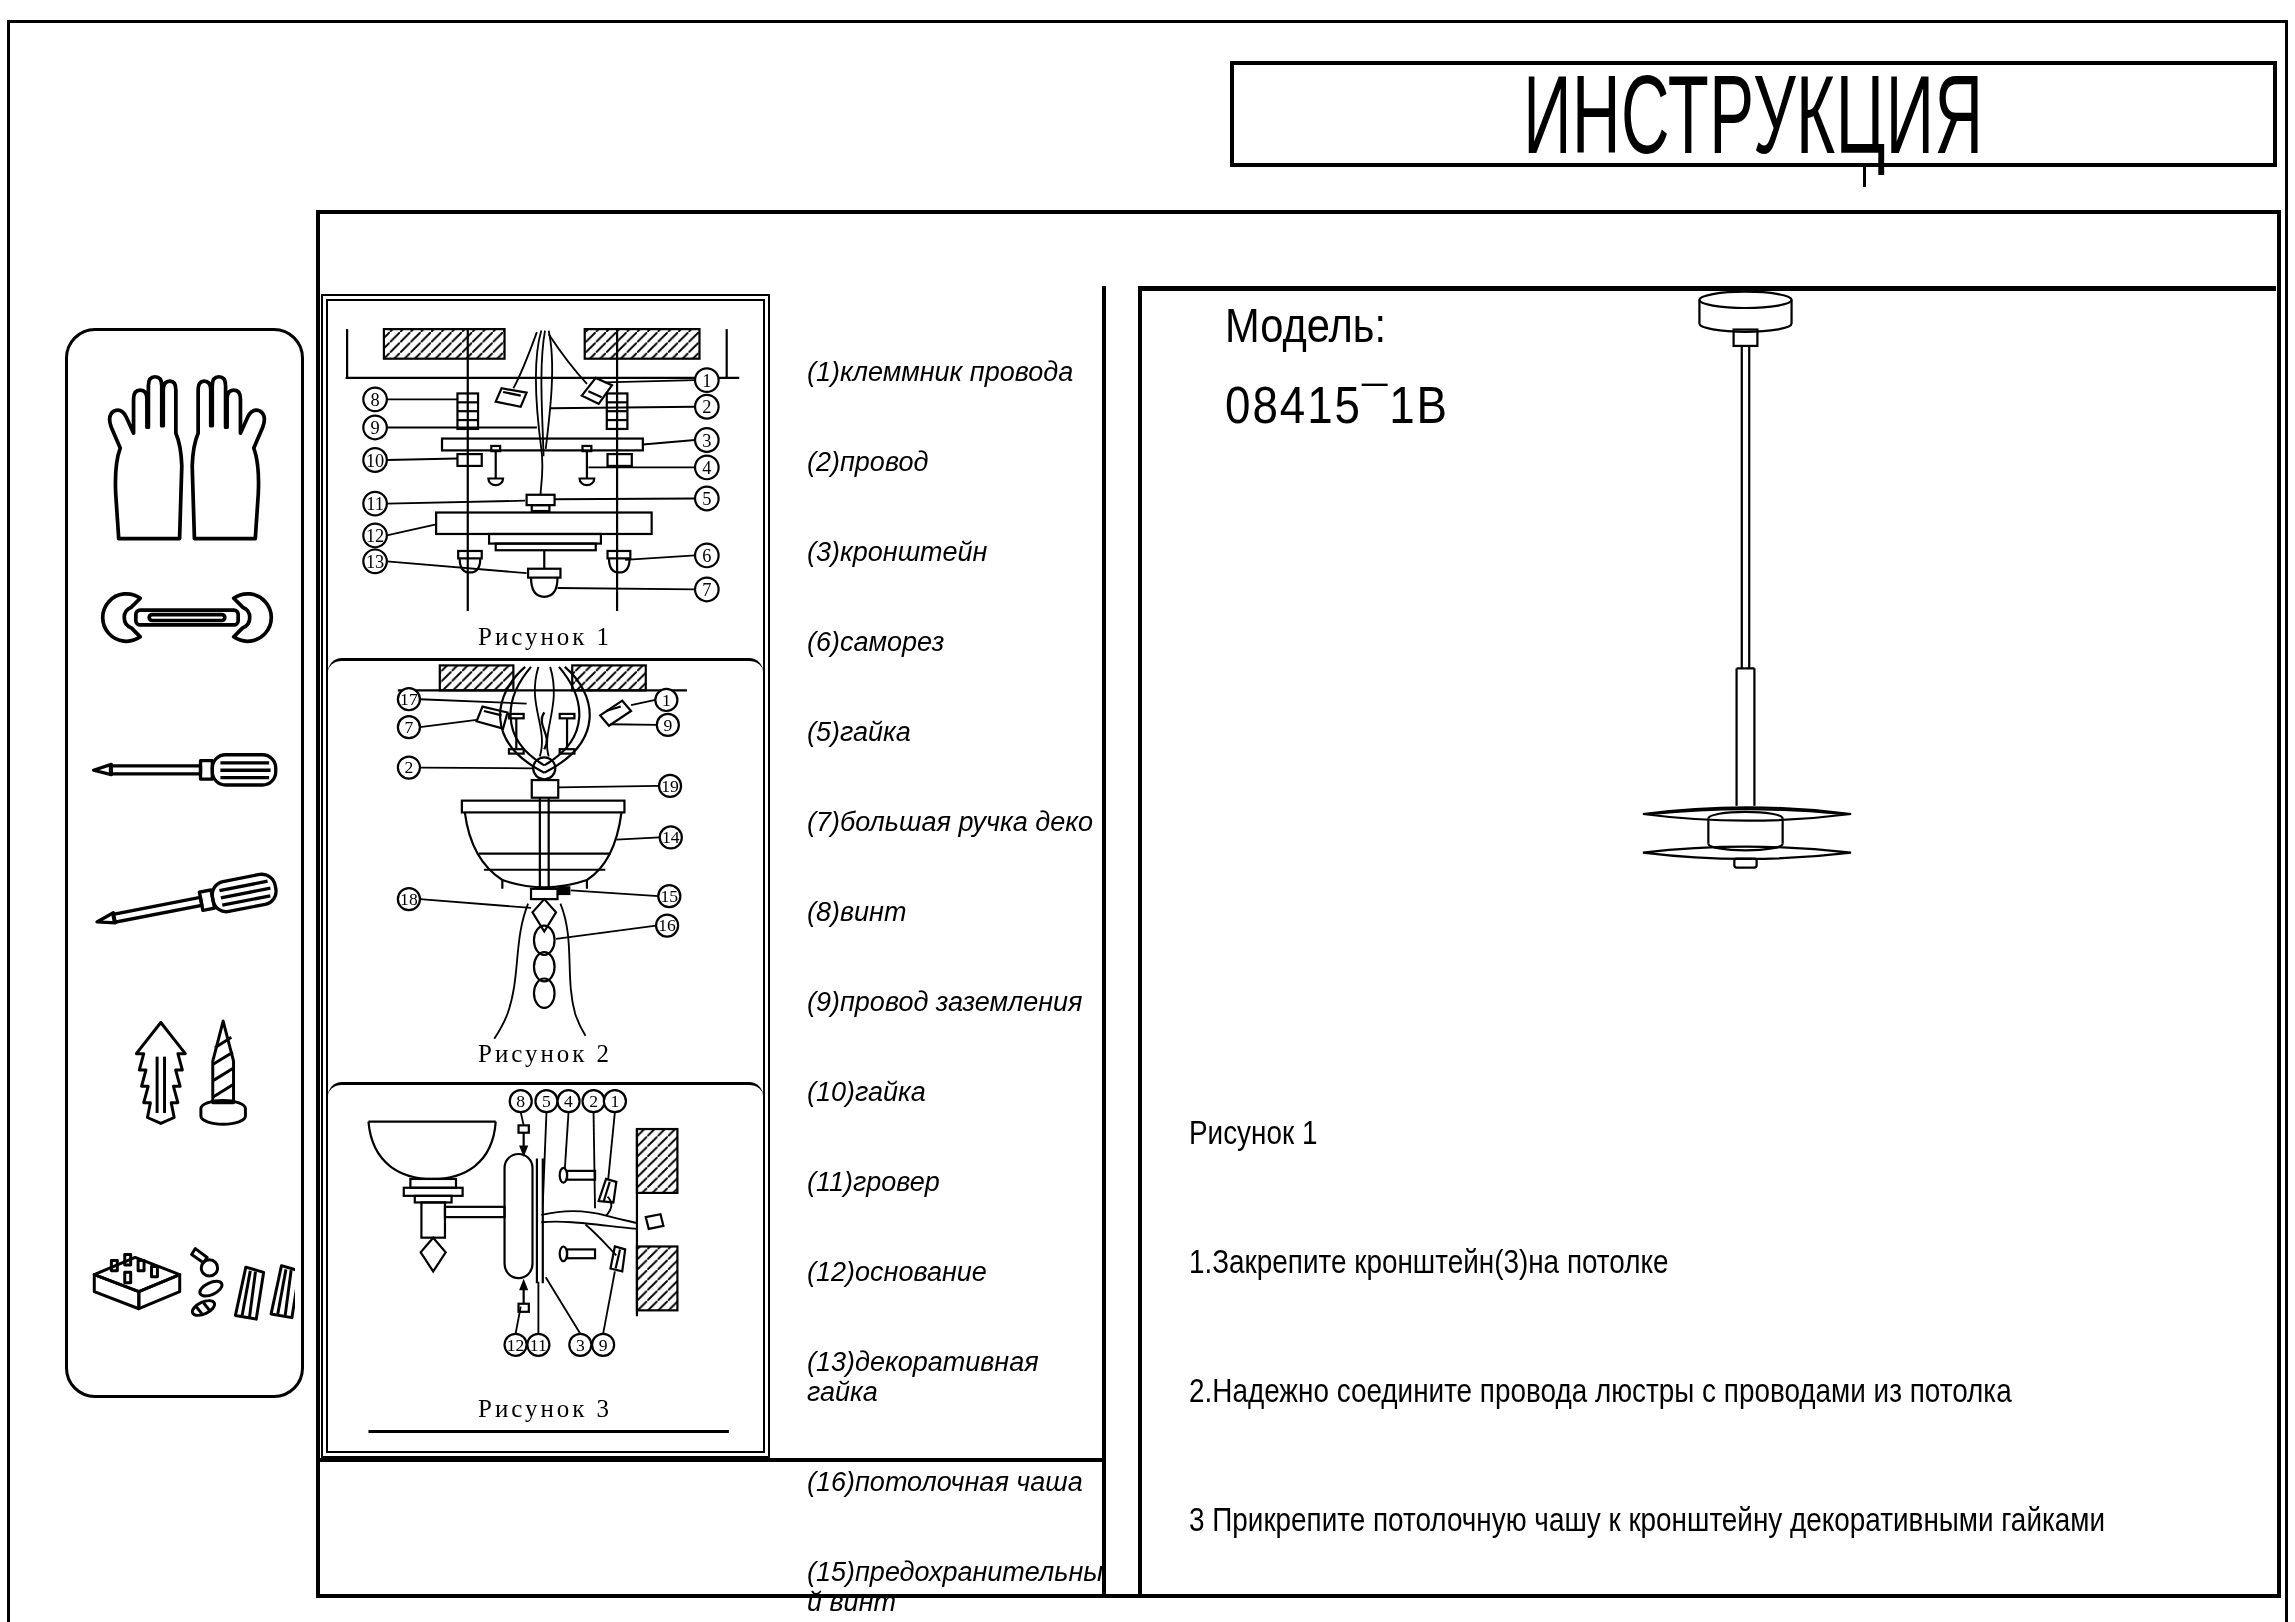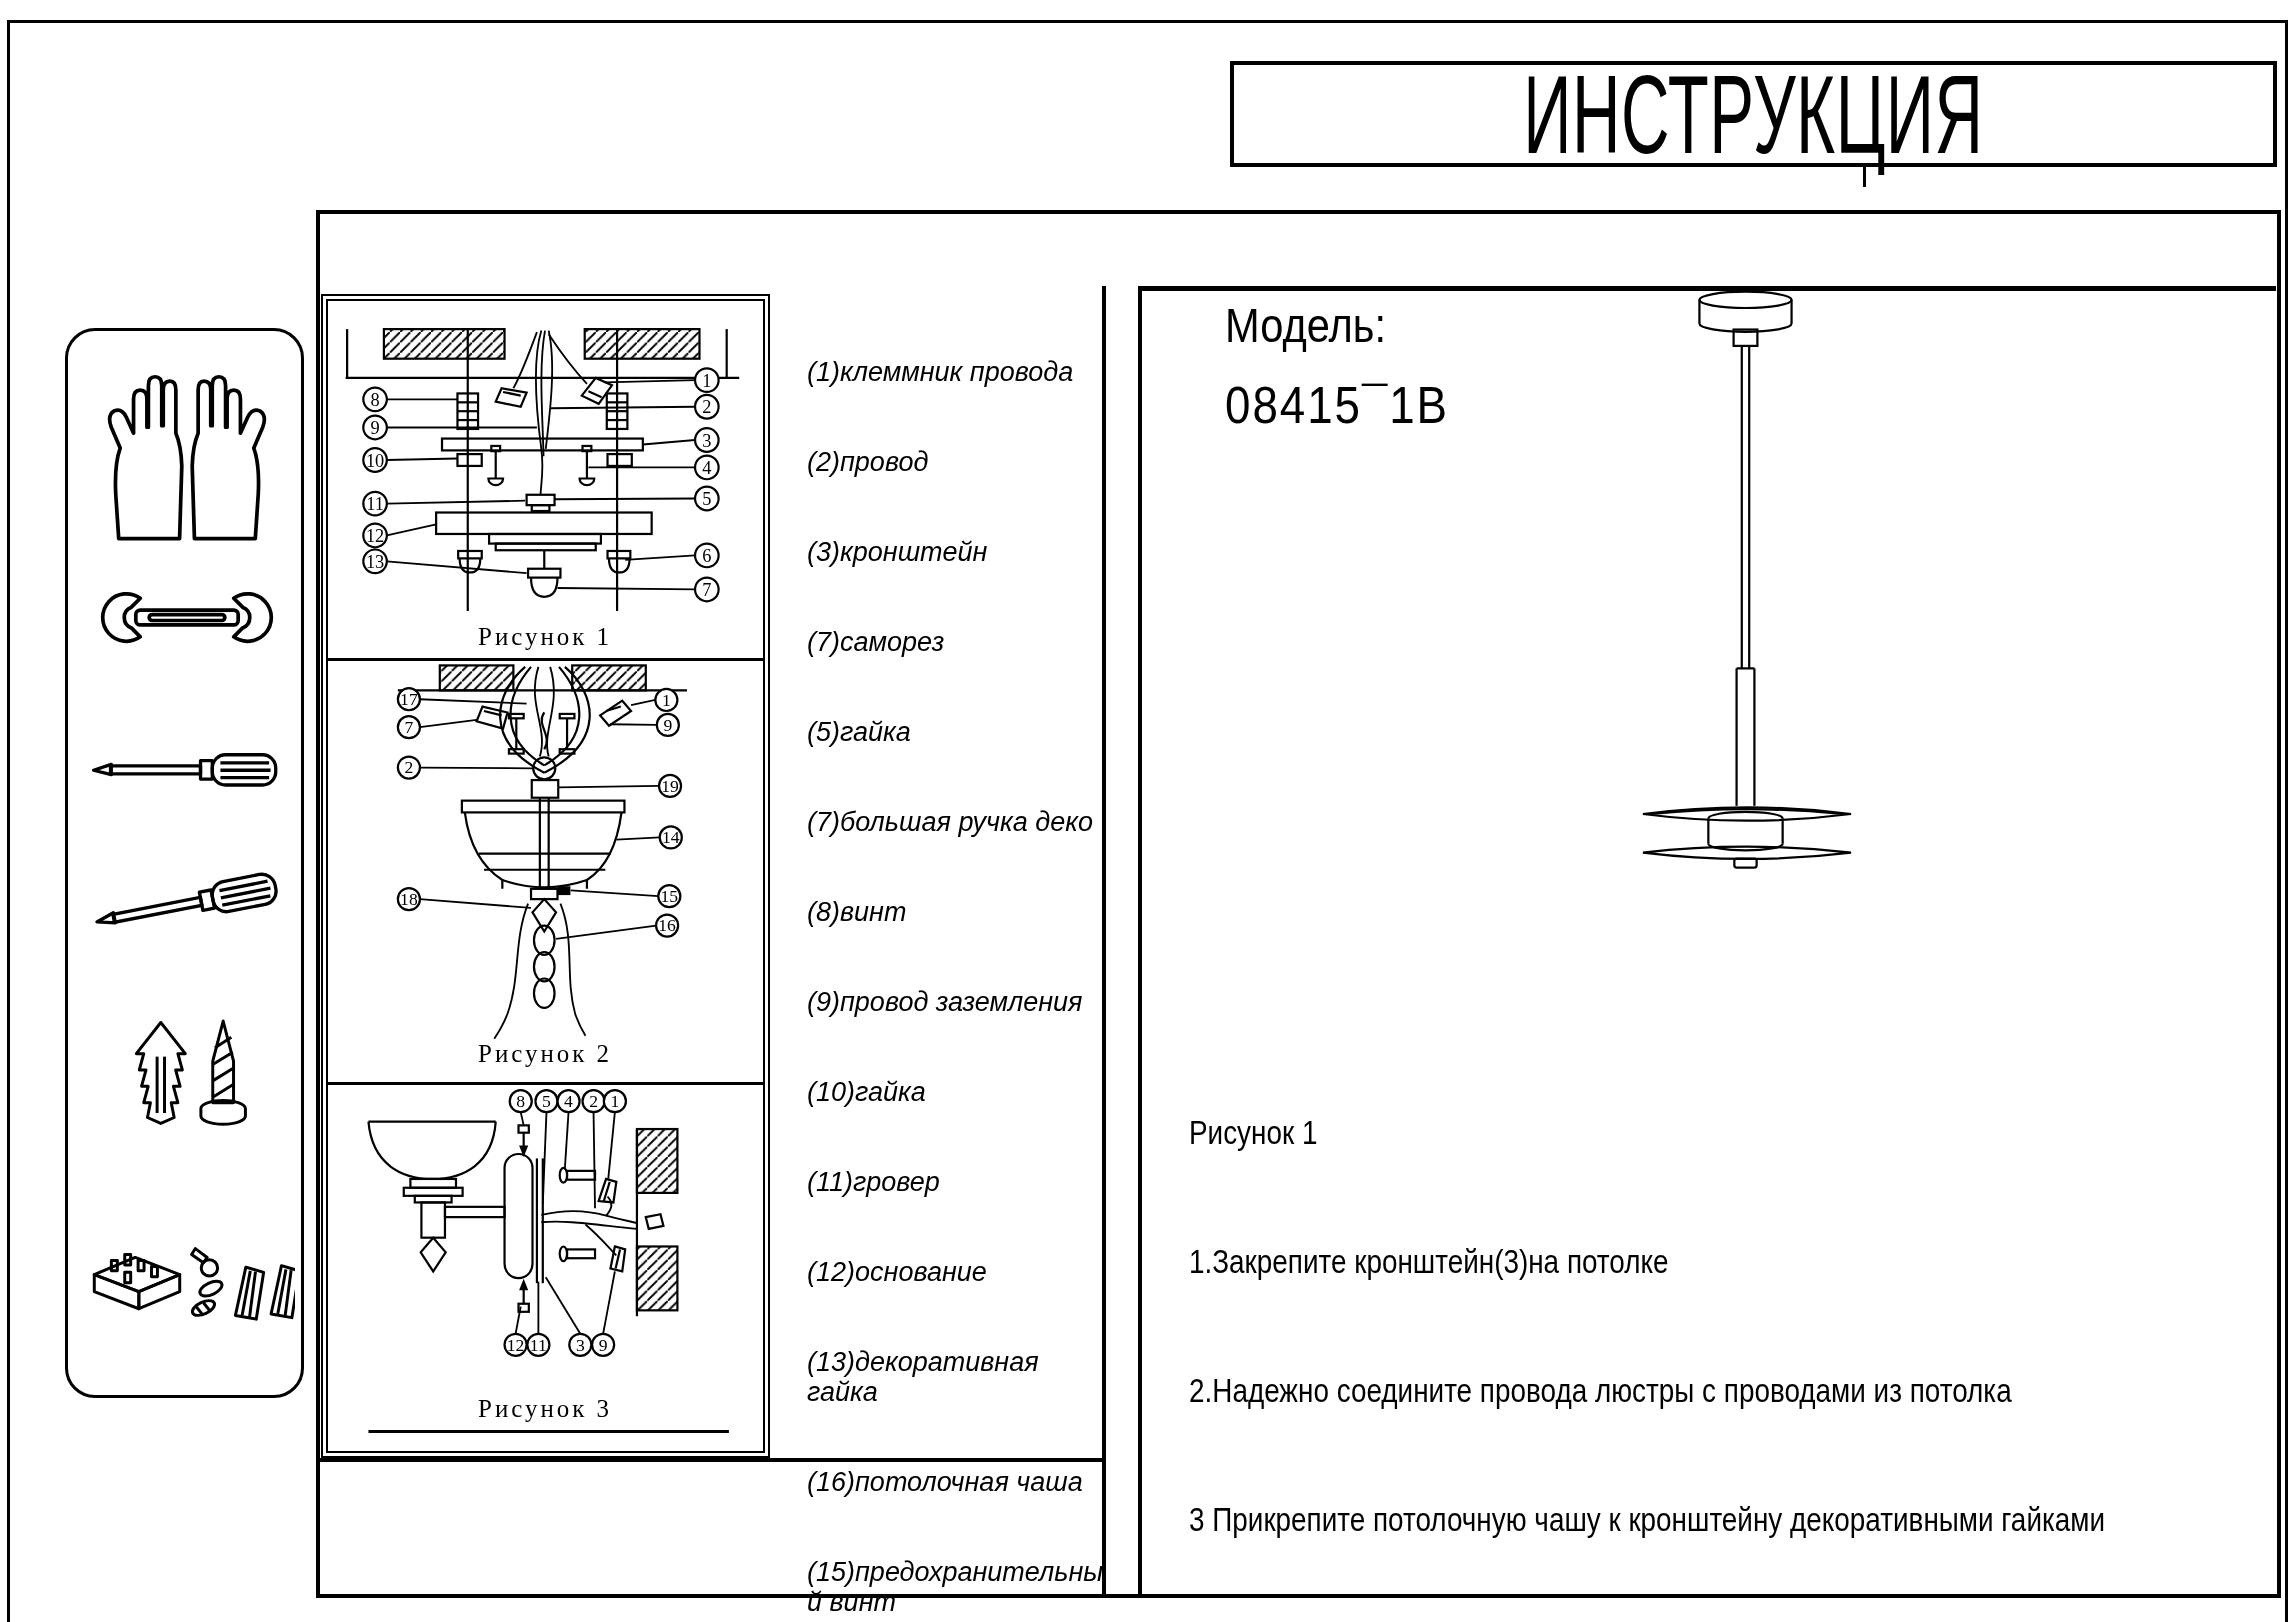--- a/index.html
+++ b/index.html
@@ -14,21 +14,21 @@
              display:flex;align-items:center;justify-content:center;box-sizing:border-box;}
   .title-text{font-size:112px;line-height:97px;font-weight:400;letter-spacing:0.7px;
               transform:scaleX(0.60);transform-origin:center;white-space:nowrap;}
   .title-tick{left:1863px;top:146px;width:3px;height:21px;background:#000;}
   
   .main-box{left:316px;top:190px;width:1965px;height:1388px;border:4.5px solid #000;box-sizing:border-box;}
   
   .figbox{left:321px;top:274px;width:449px;height:1164px;border:2.2px solid #000;padding:3px;box-sizing:border-box;}
   .figbox-inner{border:2.2px solid #000;width:100%;height:100%;box-sizing:border-box;}
   .fig-section{position:relative;overflow:hidden;}
-  .fig-sep{border-top:3px solid #000;}
+  .fig-sep{border-top:3px solid #000;border-radius:14px;}
   .mid-bottom-line{left:320px;top:1438px;width:784px;height:3.7px;background:#000;}
   
   .parts{left:807px;top:277px;width:299px;font-size:27px;line-height:30px;
          white-space:pre-wrap;overflow-wrap:break-word;}
   .parts div{margin:0;font-style:italic;}
   
   .vline1{left:1102px;top:266px;width:3.7px;height:1311px;background:#000;}
   .vline2{left:1138px;top:266px;width:3.7px;height:1311px;background:#000;}
   .right-top-line{left:1142px;top:266px;width:1134px;height:4.5px;background:#000;}
   .model-label{left:1225px;top:277px;font-size:49px;transform:scaleX(0.85);transform-origin:left top;white-space:nowrap;}
@@ -403,21 +403,21 @@
       </div>
 
     </div>
   </div>
   <div class="abs mid-bottom-line"></div>
 
   <div class="abs parts">
     <div>(1)клеммник провода</div>
     <div>(2)провод</div>
     <div>(3)кронштейн</div>
-    <div>(7)саморез</div>
+    <div>(6)саморез</div>
     <div>(5)гайка</div>
     <div>(7)большая ручка деко</div>
     <div>(8)винт</div>
     <div>(9)провод заземления</div>
     <div>(10)гайка</div>
     <div>(11)гровер</div>
     <div>(12)основание</div>
     <div>(13)декоративная гайка</div>
     <div>(16)потолочная чаша</div>
     <div>(15)предохранительный винт</div>

